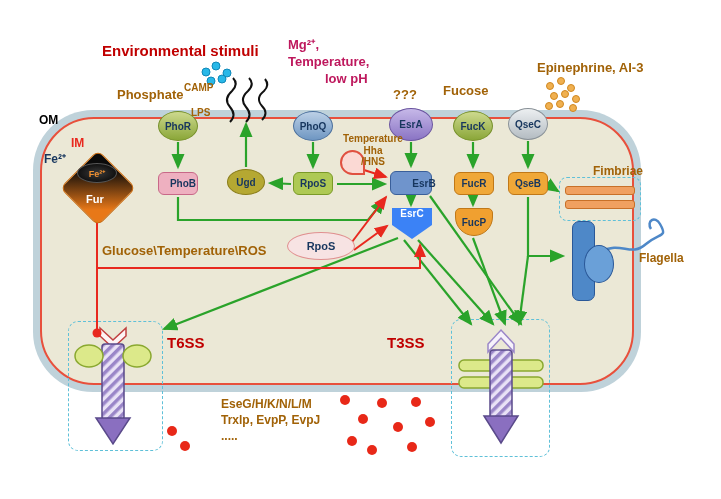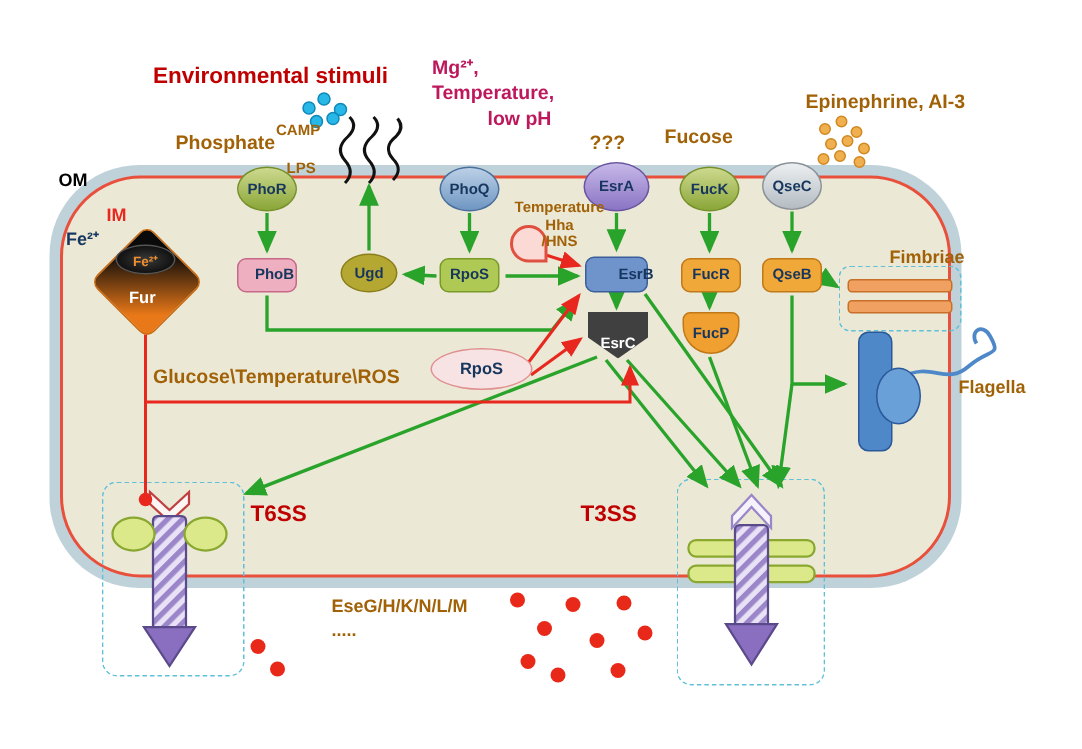--- a/index.html
+++ b/index.html
@@ -170,21 +170,21 @@
     </div>
   <div class="protein ellipse" style="left:227px;top:169px;width:38px;height:26px;background:#b5a832;border:1.5px solid #8a7d1a;">
     <span>Ugd</span>
     </div>
   <div class="protein rrect" style="left:293px;top:172px;width:40px;height:23px;background:#aec954;border:1.5px solid #7a9a28;">
     <span>RpoS</span>
     </div>
   <div class="protein rrect" style="left:390px;top:171px;width:42px;height:24px;background:#6f94cc;border:1.5px solid #3a5f9a;padding-left:26px;">
     <span>EsrB</span>
     </div>
-  <div class="protein" style="left:392px;top:208px;width:40px;height:31px;background:#404040;color:#fff;clip-path:polygon(0 0,100% 0,100% 55%,50% 100%,0 55%);align-items:flex-start;padding-top:16px;">
+  <div class="protein" style="left:392px;top:208px;width:40px;height:31px;background:#3b82f6;color:#fff;clip-path:polygon(0 0,100% 0,100% 55%,50% 100%,0 55%);align-items:flex-start;padding-top:0;">
     <span>EsrC</span>
     </div>
   <div class="protein rrect" style="left:454px;top:172px;width:40px;height:23px;background:#f0a838;border:1.5px solid #c07818;">
     <span>FucR</span>
     </div>
   <div class="protein" style="left:455px;top:208px;width:38px;height:28px;background:#f0a030;border:1.5px solid #c07818;border-radius:5px 5px 19px 19px;">
     <span>FucP</span>
     </div>
   <div class="protein rrect" style="left:508px;top:172px;width:40px;height:23px;background:#f0a838;border:1.5px solid #c07818;">
     <span>QseB</span>
@@ -215,16 +215,17 @@
 
   <div class="abs" style="left:572px;top:221px;width:21px;height:78px;background:#4e88c8;border:1px solid #2a5898;border-radius:7px;z-index:4;"></div>
   <div class="abs" style="left:584px;top:245px;width:28px;height:36px;background:#6aa0d8;border:1px solid #2a5898;border-radius:50%;z-index:5;"></div>
   <div class="lbl" style="left:639px;top:251px;font-size:12px;">Flagella</div>
 
   <div class="lbl red-hdr" style="left:167px;top:334px;">T6SS</div>
   <div class="lbl red-hdr" style="left:387px;top:334px;">T3SS</div>
 
   <div class="lbl" style="left:221px;top:396px;font-size:12px;line-height:1.35;white-space:normal;width:130px;">
     <span style="display:block;">EseG/H/K/N/L/M</span>
+    <span style="display:block;">Trxlp, EvpP, EvpJ</span>
     <span style="display:block;">.....</span>
   </div>
 
 </div>
 
 </body></html>

